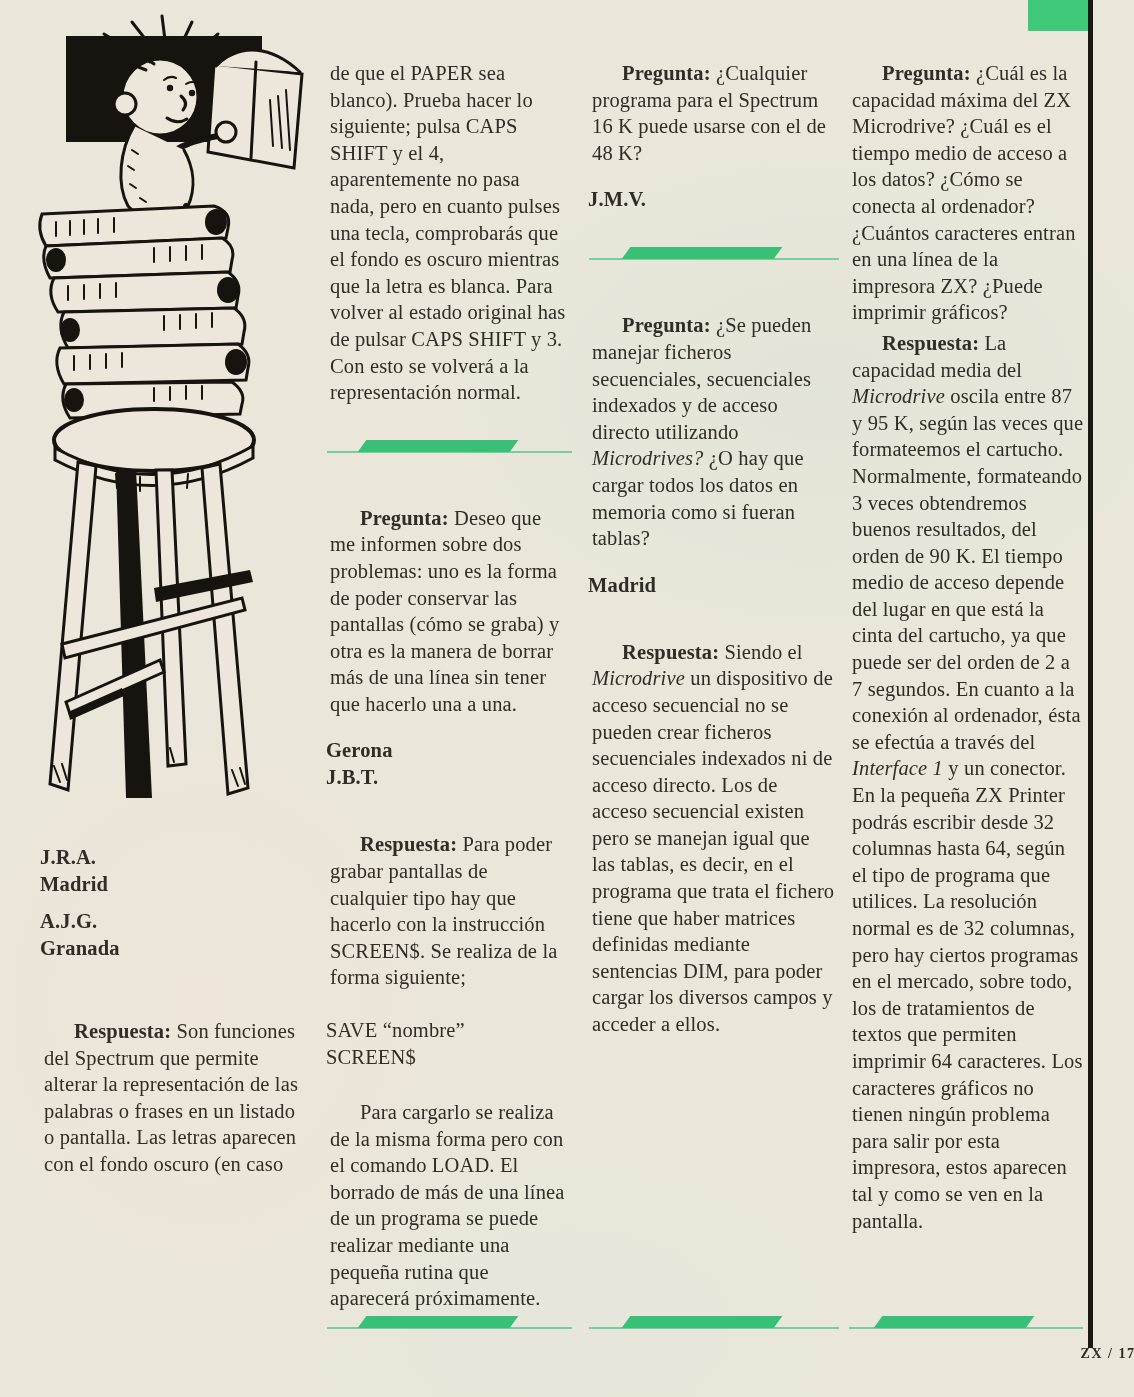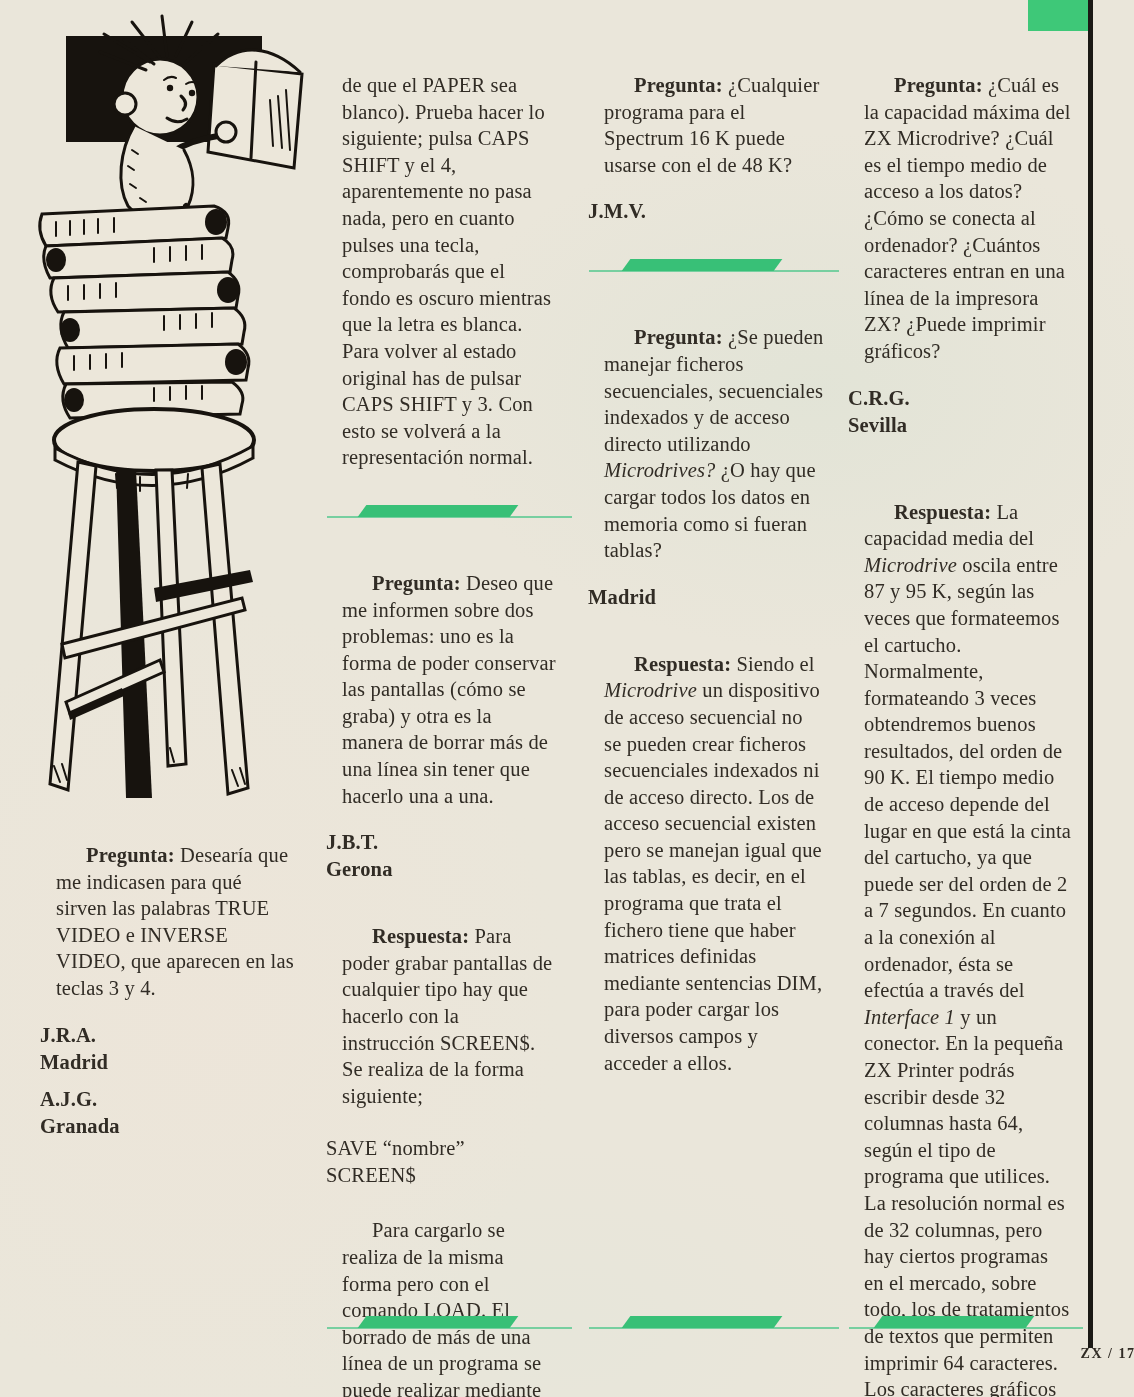--- a/index.html
+++ b/index.html
@@ -7,21 +7,21 @@
     position:relative;width:1134px;height:1397px;overflow:hidden;
     background:
       radial-gradient(ellipse 620px 420px at 72% 28%, rgba(205,222,206,.28), transparent 62%),
       radial-gradient(ellipse 560px 640px at 18% 72%, rgba(240,228,216,.45), transparent 65%),
       radial-gradient(ellipse 500px 300px at 50% 95%, rgba(226,230,218,.4), transparent 60%),
       #eae6da;
     font-family:"Liberation Serif", serif;
     color:#312c25;
   }
   .col{position:absolute;font-size:20.5px;line-height:26.6px;letter-spacing:.15px;}
-  .para{margin:16px;text-align:left;}
+  .para{margin:4px;text-align:left;}
   .para.ind{text-indent:30px;}
   .b{font-weight:bold;}
   .i{font-style:italic;}
   .sig{font-weight:bold;text-align:left;padding-right:8px;margin-top:18px;line-height:27px;}
   .sig + .sig{margin-top:10px;}
   .sig + .para{margin-top:40px;}
   .para + .sig{margin-top:20px;}
   #col1 .sig + .para{margin-top:56px;}
   #col4 .sig + .para{margin-top:60px;}
   .code{margin:26px 0 28px 0;line-height:27px;}
@@ -106,40 +106,40 @@
         <path d="M58,644 L238,598 L241,610 L61,658 Z" fill="#ece7da"></path>
         <path d="M62,702 L156,660 L160,672 L66,714 Z" fill="#ece7da"></path>
         <path d="M64,712 L118,688 L120,696 L66,720 Z" fill="#17130e" stroke="none"></path>
 
         <path d="M50,766 l6,16 M58,764 l5,16 M228,770 l6,16 M236,768 l5,16 M166,748 l4,14" stroke-width="2"></path>
       </g>
     </svg>
   </div>
 
   <div id="col1" class="col" style="left:40px;top:826px;width:272px;">
-      <p class="para ind"><span class="b">Pregunta:</span><span> Desearía que me indicasen para qué sirven las palabras TRUE VIDEO e INVERSE VIDEO, que aparecen en las teclas 3 y 4.</span></p>
       <div class="sig">
         <div>J.R.A.</div>
         <div>Madrid</div>
       </div>
       <div class="sig">
         <div>A.J.G.</div>
         <div>Granada</div>
       </div>
+      <p class="para ind"><span class="b">Respuesta:</span><span> Son funciones del Spectrum que permite alterar la representación de las palabras o frases en un listado o pantalla. Las letras aparecen con el fondo oscuro (en caso</span></p>
     </div>
   <div id="col2" class="col" style="left:326px;top:56px;width:247px;">
       <p class="para"><span>de que el PAPER sea blanco). Prueba hacer lo siguiente; pulsa CAPS SHIFT y el 4, aparentemente no pasa nada, pero en cuanto pulses una tecla, comprobarás que el fondo es oscuro mientras que la letra es blanca. Para volver al estado original has de pulsar CAPS SHIFT y 3. Con esto se volverá a la representación normal.</span></p>
       <div class="divider">
         <div class="divider-line"></div>
         <div class="divider-pg"></div>
       </div>
       <p class="para ind"><span class="b">Pregunta:</span><span> Deseo que me informen sobre dos problemas: uno es la forma de poder conservar las pantallas (cómo se graba) y otra es la manera de borrar más de una línea sin tener que hacerlo una a una.</span></p>
       <div class="sig">
+        <div>Gerona</div>
         <div>J.B.T.</div>
-        <div>Gerona</div>
       </div>
       <p class="para ind"><span class="b">Respuesta:</span><span> Para poder grabar pantallas de cualquier tipo hay que hacerlo con la instrucción SCREEN$. Se realiza de la forma siguiente;</span></p>
       <div class="code">
         <div>SAVE “nombre”</div>
         <div>SCREEN$</div>
       </div>
       <p class="para ind"><span>Para cargarlo se realiza de la misma forma pero con el comando LOAD. El borrado de más de una línea de un programa se puede realizar mediante una pequeña rutina que aparecerá próximamente.</span></p>
     </div>
   <div id="col3" class="col" style="left:588px;top:56px;width:252px;">
       <p class="para ind"><span class="b">Pregunta:</span><span> ¿Cualquier programa para el Spectrum 16 K puede usarse con el de 48 K?</span></p>
@@ -151,24 +151,20 @@
         <div class="divider-pg"></div>
       </div>
       <p class="para ind"><span class="b">Pregunta:</span><span> ¿Se pueden manejar ficheros secuenciales, secuenciales indexados y de acceso directo utilizando </span><span class="i">Microdrives?</span><span> ¿O hay que cargar todos los datos en memoria como si fueran tablas?</span></p>
       <div class="sig">
         <div>Madrid</div>
       </div>
       <p class="para ind"><span class="b">Respuesta:</span><span> Siendo el </span><span class="i">Microdrive</span><span> un dispositivo de acceso secuencial no se pueden crear ficheros secuenciales indexados ni de acceso directo. Los de acceso secuencial existen pero se manejan igual que las tablas, es decir, en el programa que trata el fichero tiene que haber matrices definidas mediante sentencias DIM, para poder cargar los diversos campos y acceder a ellos.</span></p>
     </div>
   <div id="col4" class="col" style="left:848px;top:56px;width:240px;">
       <p class="para ind"><span class="b">Pregunta:</span><span> ¿Cuál es la capacidad máxima del ZX Microdrive? ¿Cuál es el tiempo medio de acceso a los datos? ¿Cómo se conecta al ordenador? ¿Cuántos caracteres entran en una línea de la impresora ZX? ¿Puede imprimir gráficos?</span></p>
-      <div class="sig">
-        <div>C.R.G.</div>
-        <div>Sevilla</div>
-      </div>
       <p class="para ind"><span class="b">Respuesta:</span><span> La capacidad media del </span><span class="i">Microdrive</span><span> oscila entre 87 y 95 K, según las veces que formateemos el cartucho. Normalmente, formateando 3 veces obtendremos buenos resultados, del orden de 90 K. El tiempo medio de acceso depende del lugar en que está la cinta del cartucho, ya que puede ser del orden de 2 a 7 segundos. En cuanto a la conexión al ordenador, ésta se efectúa a través del </span><span class="i">Interface 1</span><span> y un conector. En la pequeña ZX Printer podrás escribir desde 32 columnas hasta 64, según el tipo de programa que utilices. La resolución normal es de 32 columnas, pero hay ciertos programas en el mercado, sobre todo, los de tratamientos de textos que permiten imprimir 64 caracteres. Los caracteres gráficos no tienen ningún problema para salir por esta impresora, estos aparecen tal y como se ven en la pantalla.</span></p>
     </div>
 
   <div class="bottom-div" style="left:326px;width:247px;">
     <div class="divider" style="margin:0;">
       <div class="divider-line"></div>
       <div class="divider-pg"></div>
     </div>
   </div>
   <div class="bottom-div" style="left:588px;width:252px;">

